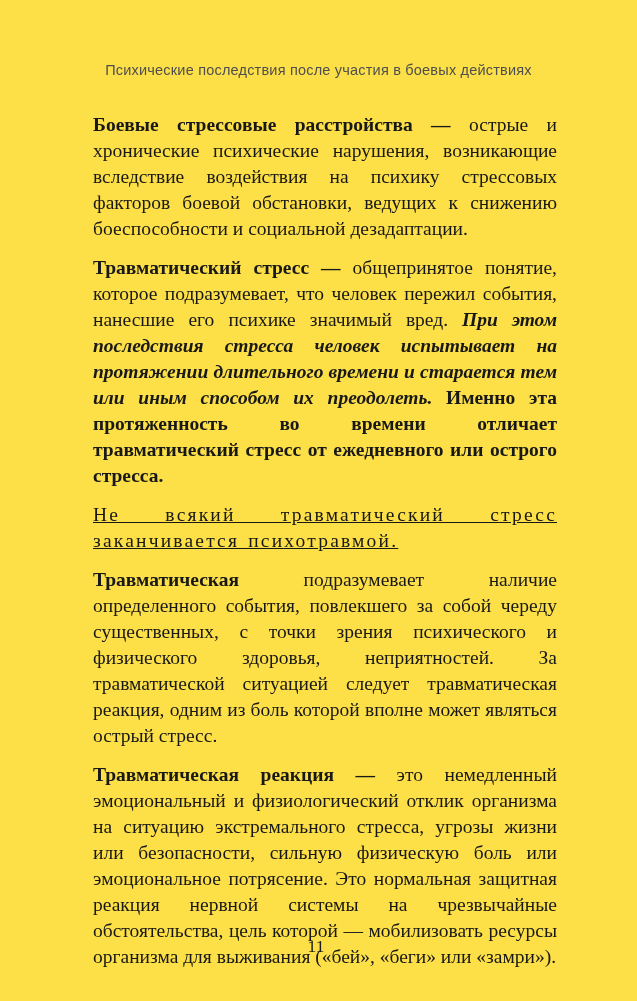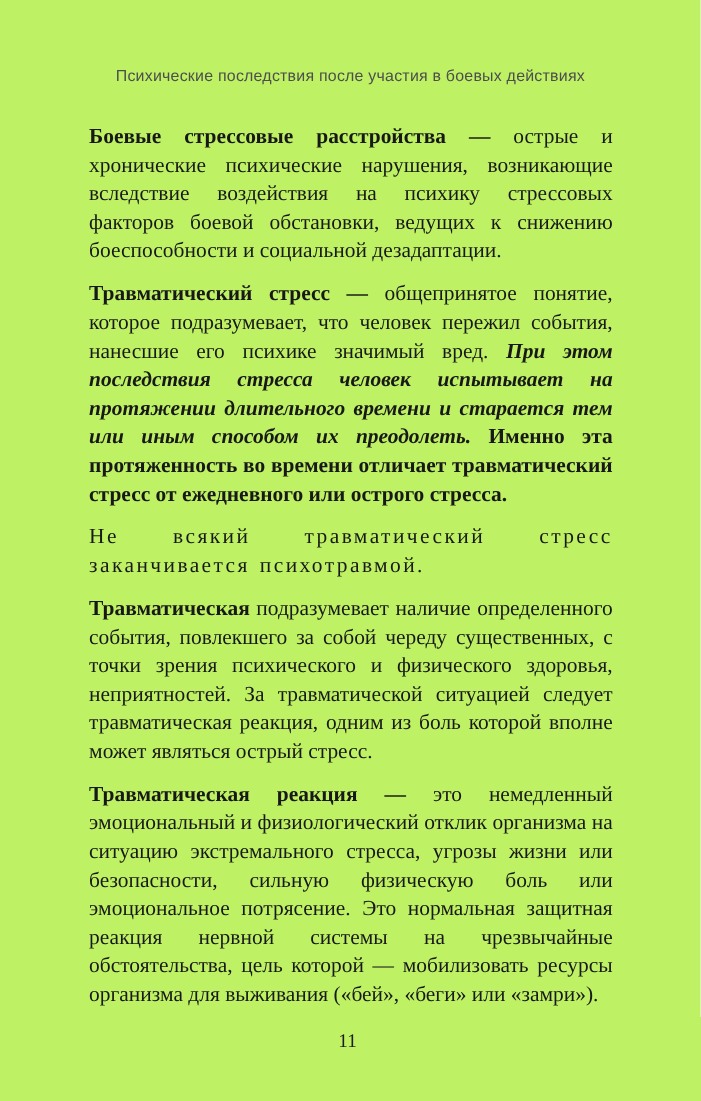--- a/index.html
+++ b/index.html
@@ -4,21 +4,21 @@
 <style>
   html, body {
     margin: 0;
     padding: 0;
     background: #ffffff;
   }
   .page {
     position: relative;
     width: 637px;
     height: 1001px;
-    background: #bef264;
+    background: #fde047;
     color: #181818;
     font-family: "Liberation Serif", "DejaVu Serif", serif;
     overflow: hidden;
     box-sizing: border-box;
   }
   .running-header {
     position: absolute;
     top: 62px;
     left: 40px;
     right: 40px;
@@ -31,38 +31,39 @@
   .page-body {
     position: absolute;
     top: 112px;
     left: 81px;
     width: 476px;
     font-size: 19.5px;
     line-height: 26px;
     text-align: justify;
   }
   .page-body p.para {
-    margin: 0 0 13px 0;
+    margin: 0 0 13px 12px;
     padding: 0;
   }
   .seg-normal {
     font-weight: normal;
     font-style: normal;
   }
   .seg-bold {
     font-weight: bold;
     font-style: normal;
   }
   .seg-bolditalic {
     font-weight: bold;
     font-style: italic;
   }
   p.para.spaced {
     letter-spacing: 2.2px;
     word-spacing: 2px;
+    text-decoration: underline;
   }
   .page-number {
     position: absolute;
     top: 936px;
     left: 0;
     right: 5px;
     text-align: center;
     font-size: 17.5px;
     color: #1c1c1c;
   }

